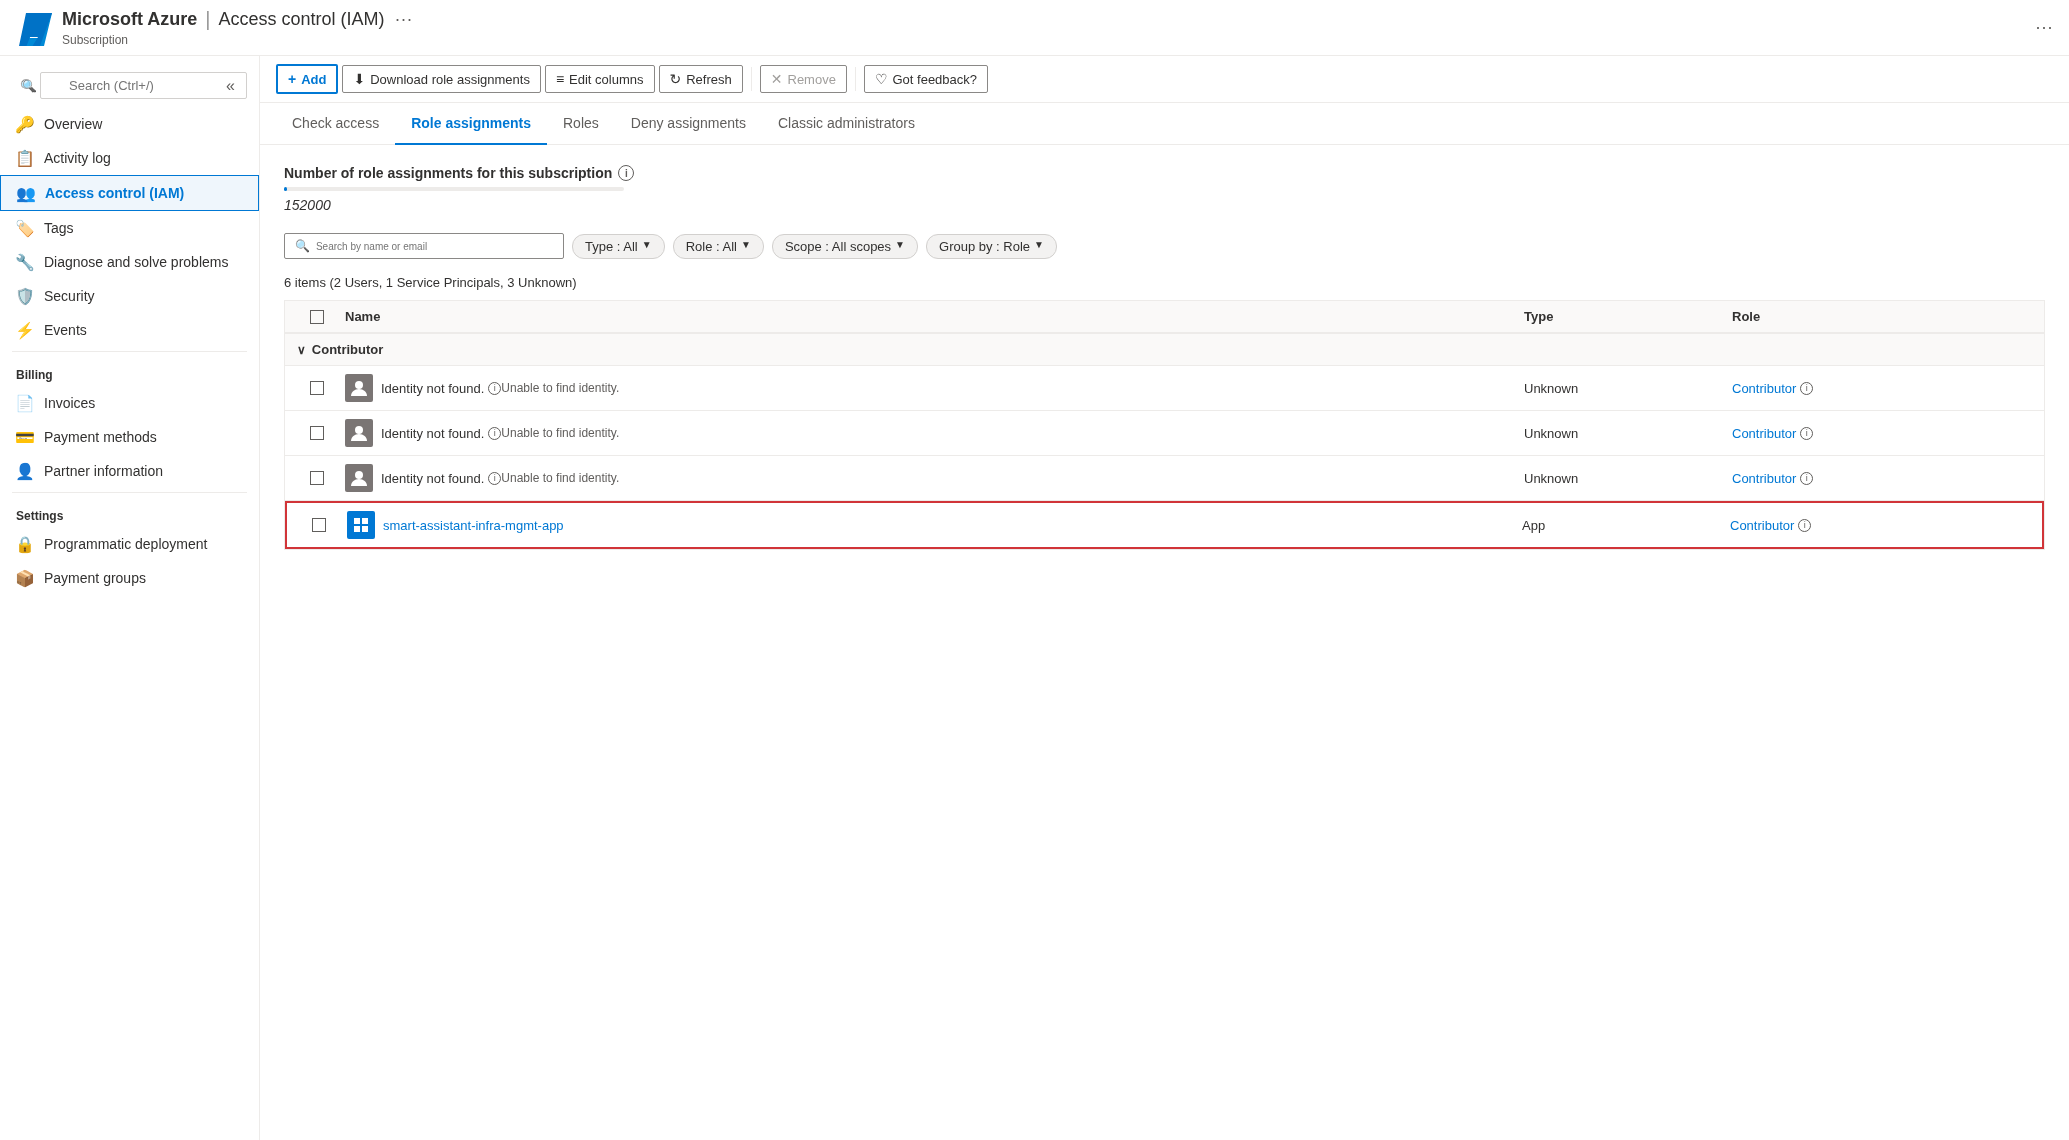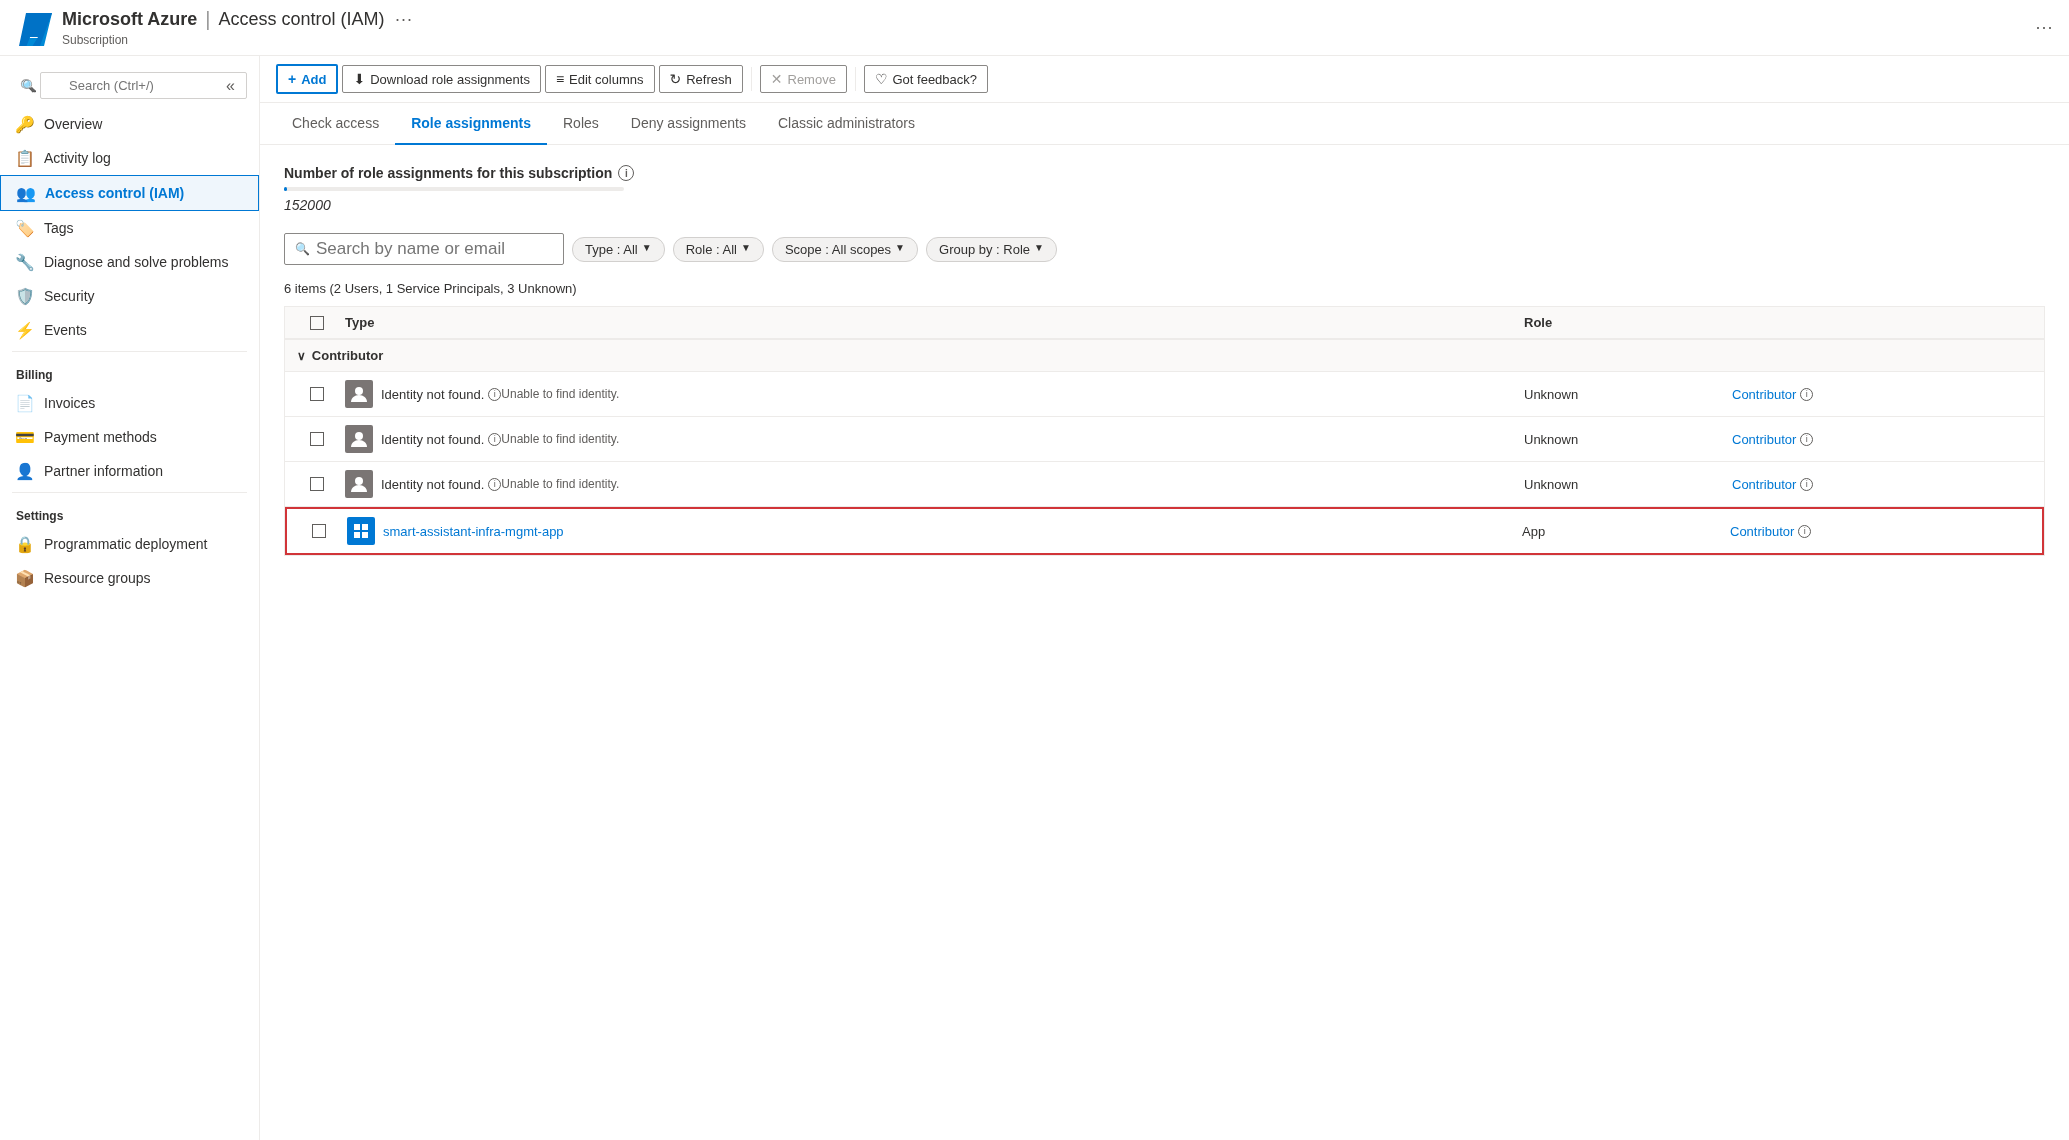--- a/index.html
+++ b/index.html
@@ -183,21 +183,21 @@
     <hr class="sidebar-divider">
     <div class="sidebar-section-title">Settings</div>
 
     <div class="sidebar-item">
       <span class="sidebar-item-icon" style="color:#0078d4;font-size:16px;">🔒</span>
       <span class="sidebar-item-label">Programmatic deployment</span>
     </div>
 
     <div class="sidebar-item">
       <span class="sidebar-item-icon" style="color:#0078d4;font-size:16px;">📦</span>
-      <span class="sidebar-item-label">Resource groups</span>
+      <span class="sidebar-item-label">Payment groups</span>
     </div>
   </div>
 
   <div class="content">
 
     <div class="toolbar">
       <button class="toolbar-btn primary">
         <span class="toolbar-btn-icon">+</span>
         <span>Add</span>
       </button>
@@ -255,21 +255,21 @@
         </div>
         <div class="ra-numbers-row">
           <span class="ra-num">15</span>
           <span class="ra-num">2000</span>
         </div>
       </div>
 
       <div class="filter-bar">
         <div class="filter-search">
           <span style="color:#605e5c;font-size:12px;">🔍</span>
-          <input style="border: none; outline: none; font-size: 17px; color: rgb(96, 94, 92); width: 100%;" placeholder="Search by name or email">
+          <input style="border: none; outline: none; font-size: 10px; color: rgb(96, 94, 92); width: 100%;" placeholder="Search by name or email">
         </div>
         <div class="filter-chip">
           <span>Type : All</span>
           <span style="font-size:10px;">▼</span>
         </div>
         <div class="filter-chip">
           <span>Role : All</span>
           <span style="font-size:10px;">▼</span>
         </div>
         <div class="filter-chip">
@@ -283,20 +283,21 @@
       </div>
 
       <div class="items-count">6 items (2 Users, 1 Service Principals, 3 Unknown)</div>
 
       <div class="table-wrap">
 
         <div class="table-header">
           <div class="checkbox-cell">
             <span class="checkbox"></span>
           </div>
+          <div>Name</div>
           <div>Type</div>
           <div>Role</div>
         </div>
 
         <div class="table-group-row">
           <span class="chevron-icon">∨</span>
           <span>Contributor</span>
         </div>
 
         <div class="table-row">

